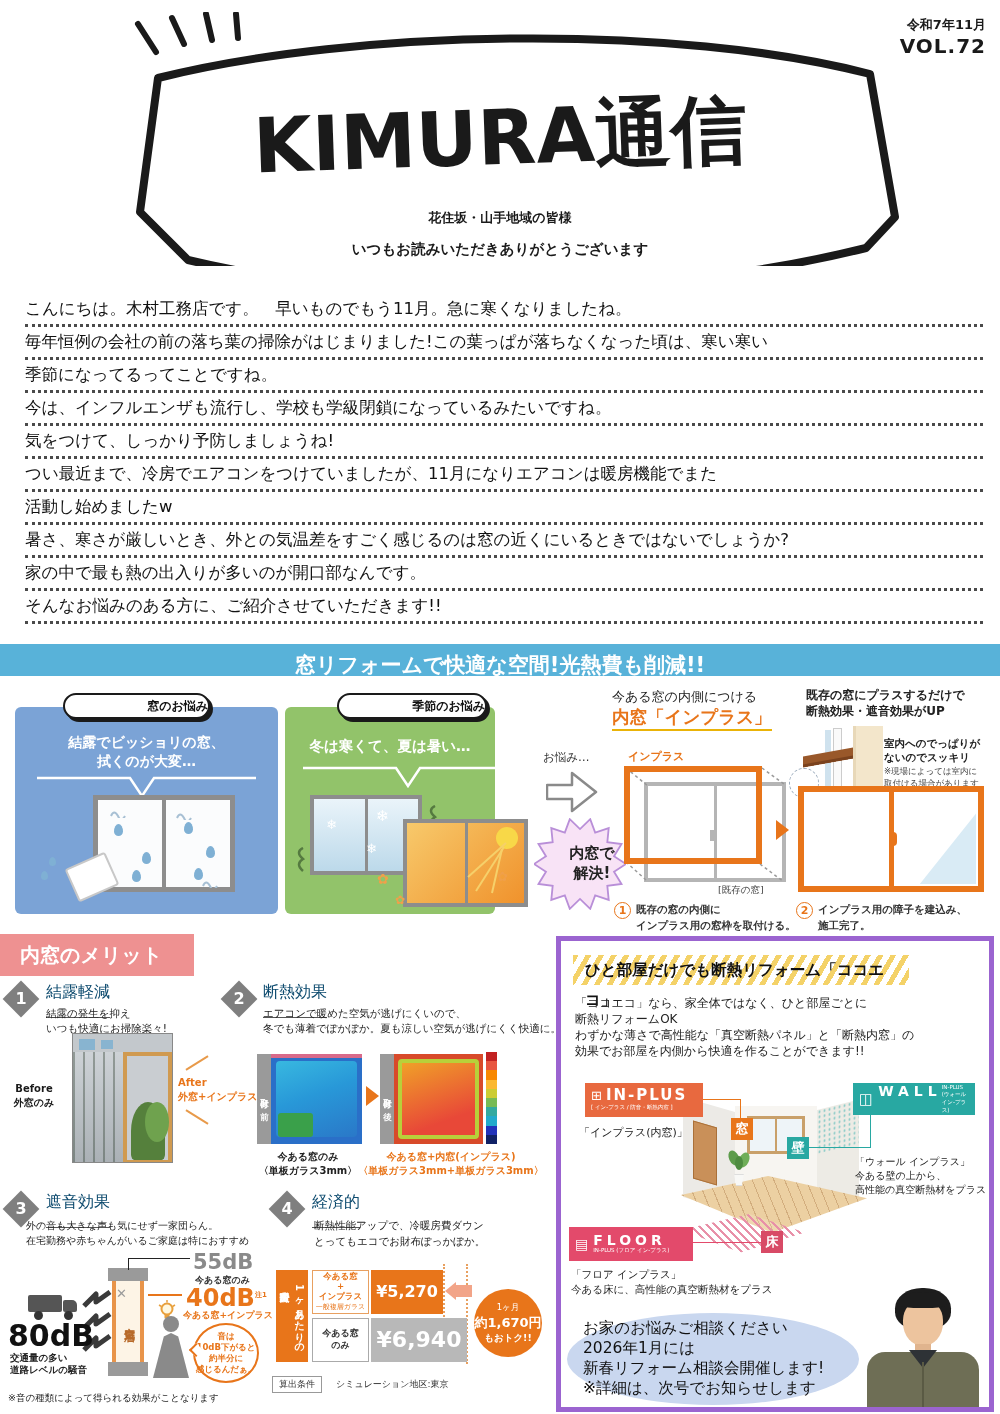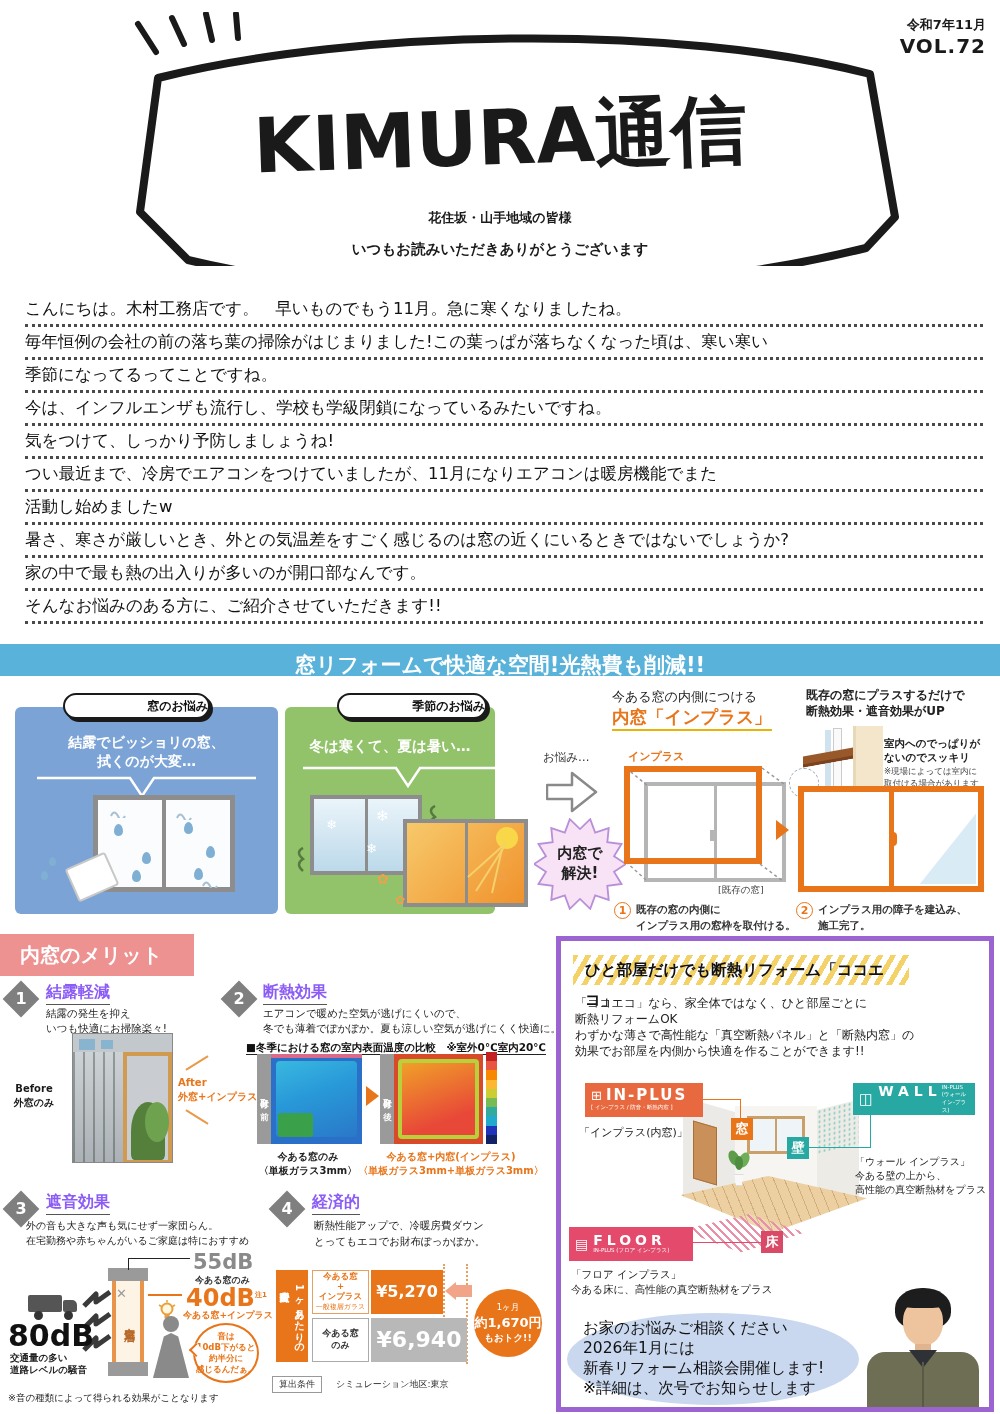--- a/index.html
+++ b/index.html
@@ -14,21 +14,21 @@
   
   .panel { position:absolute; border-radius:6px; }
   .pill { position:absolute; background:#fff; border:2px solid #1a1a1a; border-radius:14px; box-shadow:3px 3px 0 #1a1a1a; font-size:12px; font-weight:bold; text-align:right; height:26px; line-height:22px; color:#111; }
   .drop { position:absolute; width:9px; height:12px; background:#7fb0d4; border-radius:50% 50% 50% 50%/62% 62% 38% 38%; }
   .flake { position:absolute; color:#fff; }
   .flower { position:absolute; color:#f0a04a; }
   
   .dia { position:absolute; width:30px; height:30px; }
   .dia-sq { position:absolute; inset:2px; background:#7f7f7f; transform:rotate(45deg); }
   .dia-n { position:absolute; inset:0; color:#fff; font-weight:bold; font-size:16px; text-align:center; line-height:30px; }
-  .mtitle { position:absolute; font-size:16px; font-weight:bold; color:#8b5cf6; border-bottom:1.5px solid #555; padding-bottom:1px; }
+  .mtitle { position:absolute; font-size:16px; font-weight:normal; color:#0c4a6e; border-bottom:1.5px solid #555; padding-bottom:14px; }
   .cnum { display:inline-block; flex:none; width:17px; height:17px; border:1.5px solid #e8751a; border-radius:50%; color:#e8751a; font-size:11px; font-weight:bold; text-align:center; line-height:15px; }
   .step { position:absolute; display:flex; gap:5px; font-size:10.5px; font-weight:bold; color:#333; line-height:1.5; }
   .tri-r { position:absolute; width:0; height:0; border-top:10px solid transparent; border-bottom:10px solid transparent; border-left:13px solid #e8751a; }
   .tagbar { position:absolute; left:0; top:0; width:14px; height:100%; background:#9a9a9a; color:#fff; font-size:8.5px; font-weight:bold; writing-mode:vertical-rl; text-align:center; letter-spacing:1px; }
   .vdot { position:absolute; border-left:2px dotted #e8a060; width:0; }
   .tag-sq { position:absolute; width:22px; height:22px; color:#fff; font-size:13px; font-weight:bold; text-align:center; line-height:22px; }
   .logo { position:absolute; color:#fff; display:flex; align-items:center; padding:0 6px; gap:5px; }
   .logo .lg-main { font-weight:bold; line-height:1; }
   .logo .lg-sub { font-size:5.5px; line-height:1.4; }
 </style>
@@ -133,21 +133,21 @@
     <span class="flower" style="left:212px;top:162px;font-size:13px">✿</span>
   </div>
 
   <div class="abs" style="left:543px;top:750px;font-size:11.5px;color:#333">お悩み…</div>
   <svg class="abs" style="left:546px;top:770px" width="52" height="44">
     <polygon points="1,15 26,15 26,3 50,22 26,41 26,29 1,29" fill="#ffffff" stroke="#8a8a8a" stroke-width="2.5" stroke-linejoin="round"></polygon>
   </svg>
   <svg class="abs" style="left:534px;top:818px" width="92" height="92" viewBox="0 0 100 100">
     <polygon points="100,50 87,58.5 95.1,71.7 79.7,73.7 81.2,89.1 66.5,84.2 61.1,98.7 50,88 38.9,98.7 33.5,84.2 18.8,89.1 20.3,73.7 4.9,71.7 13,58.5 0,50 13,41.5 4.9,28.3 20.3,26.3 18.8,10.9 33.5,15.8 38.9,1.3 50,12 61.1,1.3 66.5,15.8 81.2,10.9 79.7,26.3 95.1,28.3 87,41.5" fill="#f8e3f6" stroke="#b98fd8" stroke-width="2"></polygon>
   </svg>
-  <div class="abs pre b ctr" style="left:534px;top:843px;width:92px;font-size:15px;line-height:1.35;color:#222">内窓で
+  <div class="abs pre b ctr" style="left:546px;top:843px;width:92px;font-size:15px;line-height:1.35;color:#222">内窓で
 解決!</div>
 
   <div class="abs" style="left:612px;top:688px;font-size:13px;color:#222">今ある窓の内側につける</div>
   <div class="abs" style="left:612px;top:705px"><span class="b" style="font-size:17.5px;color:#e8751a;border-bottom:2px solid #eab308;padding-bottom:2px">内窓「インプラス」</span></div>
   <div class="abs b" style="left:628px;top:749px;font-size:11px;color:#e8751a">インプラス</div>
   <div class="abs" style="left:616px;top:762px;width:175px;height:128px">
     <div class="abs" style="left:28px;top:20px;width:142px;height:100px;border:4px solid #b5b5b5;background:#ffffff">
       <div class="abs" style="left:50%;top:0;width:3px;height:100%;margin-left:-1px;background:#b5b5b5"></div>
       <div class="abs" style="left:62px;top:44px;width:4px;height:11px;background:#b5b5b5"></div>
     </div>
@@ -222,21 +222,20 @@
 外窓+インプラス</div>
   <div class="abs" style="left:184px;top:1116px;width:26px;border-top:2px solid #e89a4a;transform:rotate(32deg)"></div>
 
   <div class="dia" style="left:224px;top:984px">
     <span class="dia-sq"></span>
       <span class="dia-n">2</span>
   </div>
   <div class="mtitle" style="left:263px;top:982px">断熱効果</div>
   <div class="abs pre" style="left:263px;top:1006px;font-size:10.5px;line-height:1.4;color:#222">エアコンで暖めた空気が逃げにくいので、
 冬でも薄着でぽかぽか。夏も涼しい空気が逃げにくく快適に。</div>
-  <div class="abs" style="left:246px;top:1036px"><span class="b" style="font-size:10.5px;border-bottom:1.5px solid #222;padding-bottom:1px;color:#111">■冬季における窓の室内表面温度の比較　※室外0℃室内20℃</span></div>
   <div class="abs" style="left:257px;top:1054px;width:105px;height:90px">
     <div class="tagbar">取付け前</div>
     <div class="abs" style="left:14px;top:0;right:0;height:100%;background:#2a6fc8">
       <div class="abs" style="left:0;top:0;width:100%;height:4px;background:#d86a8a"></div>
       <div class="abs" style="left:6%;top:8%;width:88%;height:84%;background:linear-gradient(160deg,#38b8e0 0%,#2898d8 45%,#2a78c8 100%);border-radius:4px"></div>
       <div class="abs" style="left:8%;bottom:8%;width:38%;height:26%;background:#3aa04a;border-radius:3px"></div>
     </div>
   </div>
   <div class="tri-r" style="left:366px;top:1086px"></div>
   <div class="abs" style="left:380px;top:1054px;width:103px;height:90px">

